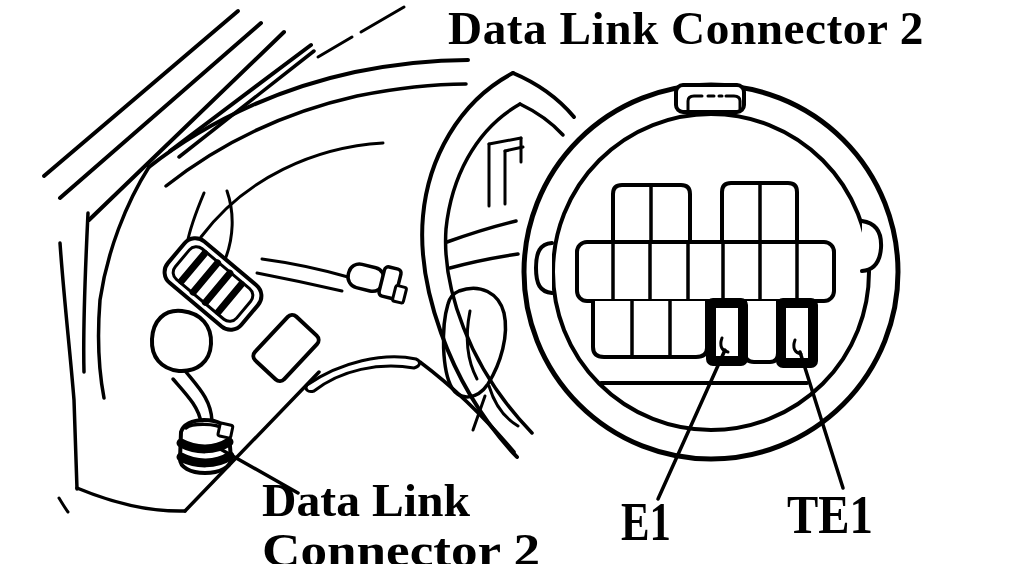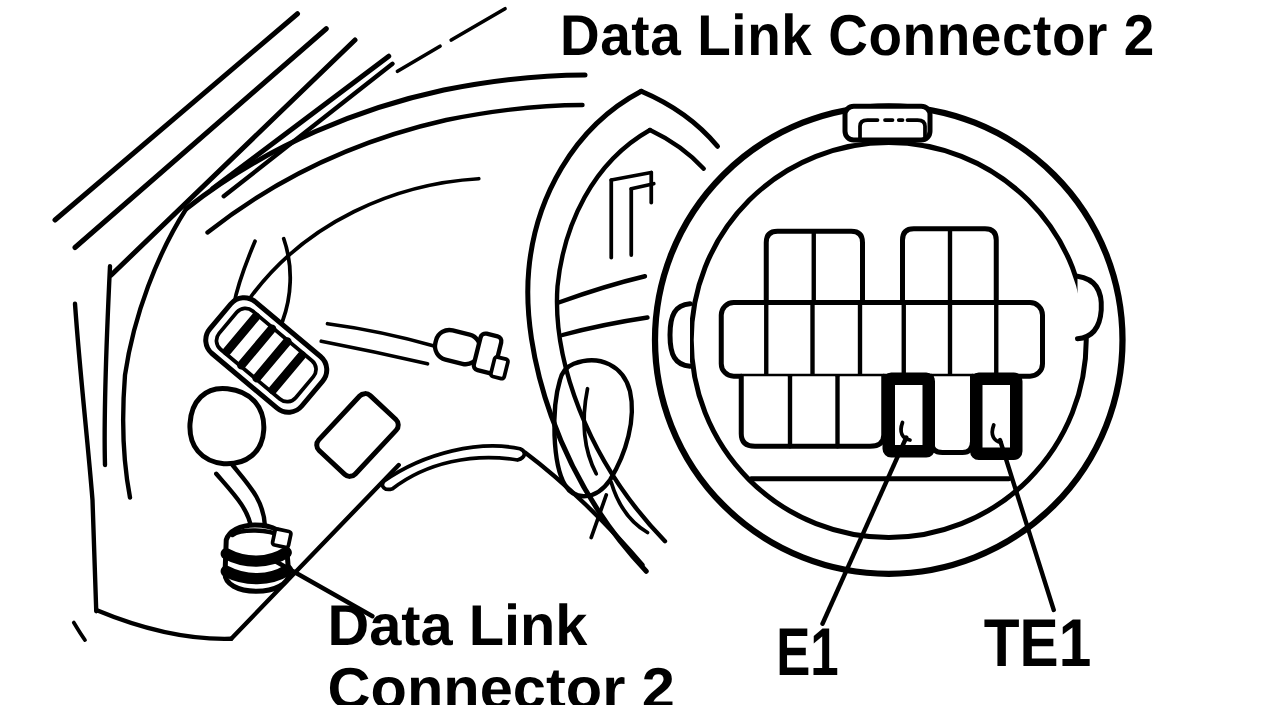--- a/index.html
+++ b/index.html
@@ -1,21 +1,21 @@
 <!DOCTYPE html>
 <html><head>
 <meta charset="utf-8">
 <style>
   html,body{margin:0;padding:0;background:#ffffff;}
   .stage{
     position:relative;
     width:1020px;height:564px;
     background:#ffffff;
     overflow:hidden;
-    font-family:Liberation Sans, sans-serif;
+    font-family:Liberation Serif, serif;
   }
   svg{display:block;}
   .ln{fill:none;stroke:#000;stroke-width:3.5;stroke-linecap:round;stroke-linejoin:round;}
   .ln4{fill:none;stroke:#000;stroke-width:4;stroke-linecap:round;stroke-linejoin:round;}
   .lnthin{fill:none;stroke:#000;stroke-width:3;stroke-linecap:round;stroke-linejoin:round;}
   .white{fill:#ffffff;}
   .thick{fill:#ffffff;stroke:#000;stroke-width:10;stroke-linejoin:round;}
   .slat{fill:none;stroke:#000;stroke-width:7;stroke-linecap:round;}
   .band{fill:none;stroke:#000;stroke-width:9;stroke-linecap:round;}
   text{fill:#000;font-weight:bold;}

